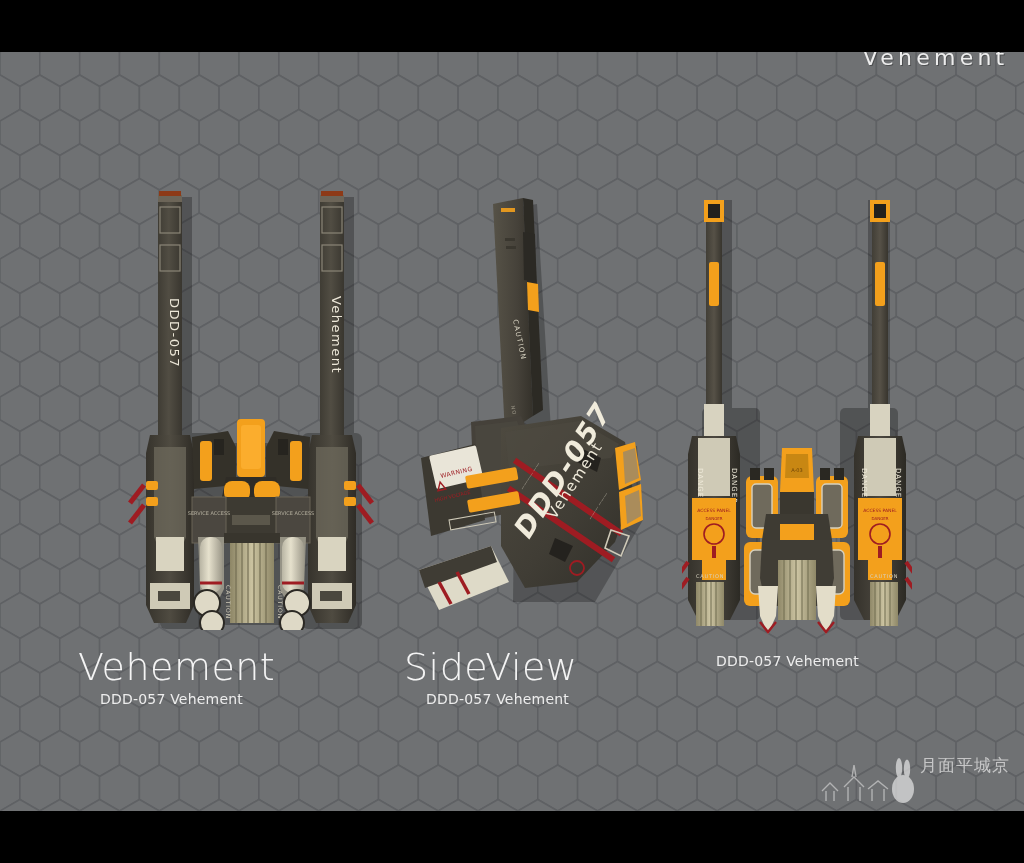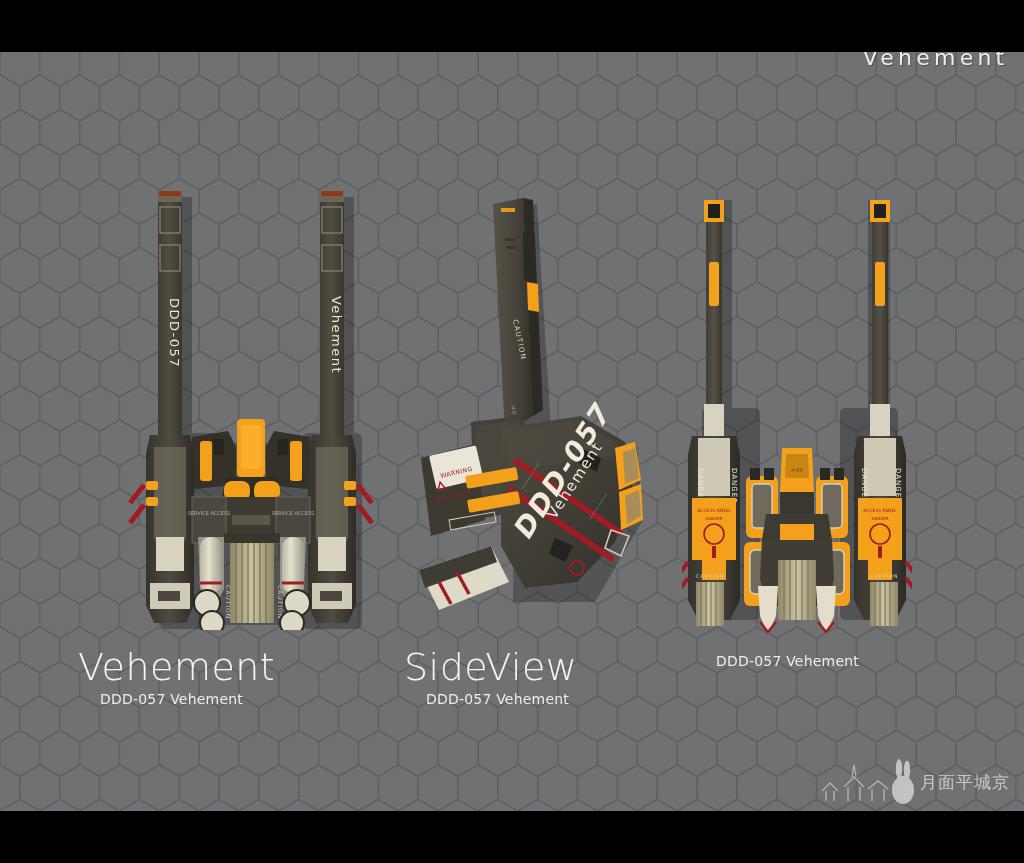--- a/index.html
+++ b/index.html
@@ -86,21 +86,21 @@
     letter-spacing: .2px;
     margin-left: 22px;
   }
 
   
   #watermark {
     position: absolute;
     right: 14px; bottom: 56px;
     z-index: 40;
     display: flex;
-    align-items: center;
+    align-items: flex-start;
     gap: 2px;
     opacity: .72;
     user-select: none;
   }
   #watermark .wm-kanji {
     font-family: "DejaVu Sans", sans-serif;
     font-size: 17px;
     color: #e8e8e8;
     letter-spacing: 1px;
     line-height: 1;

